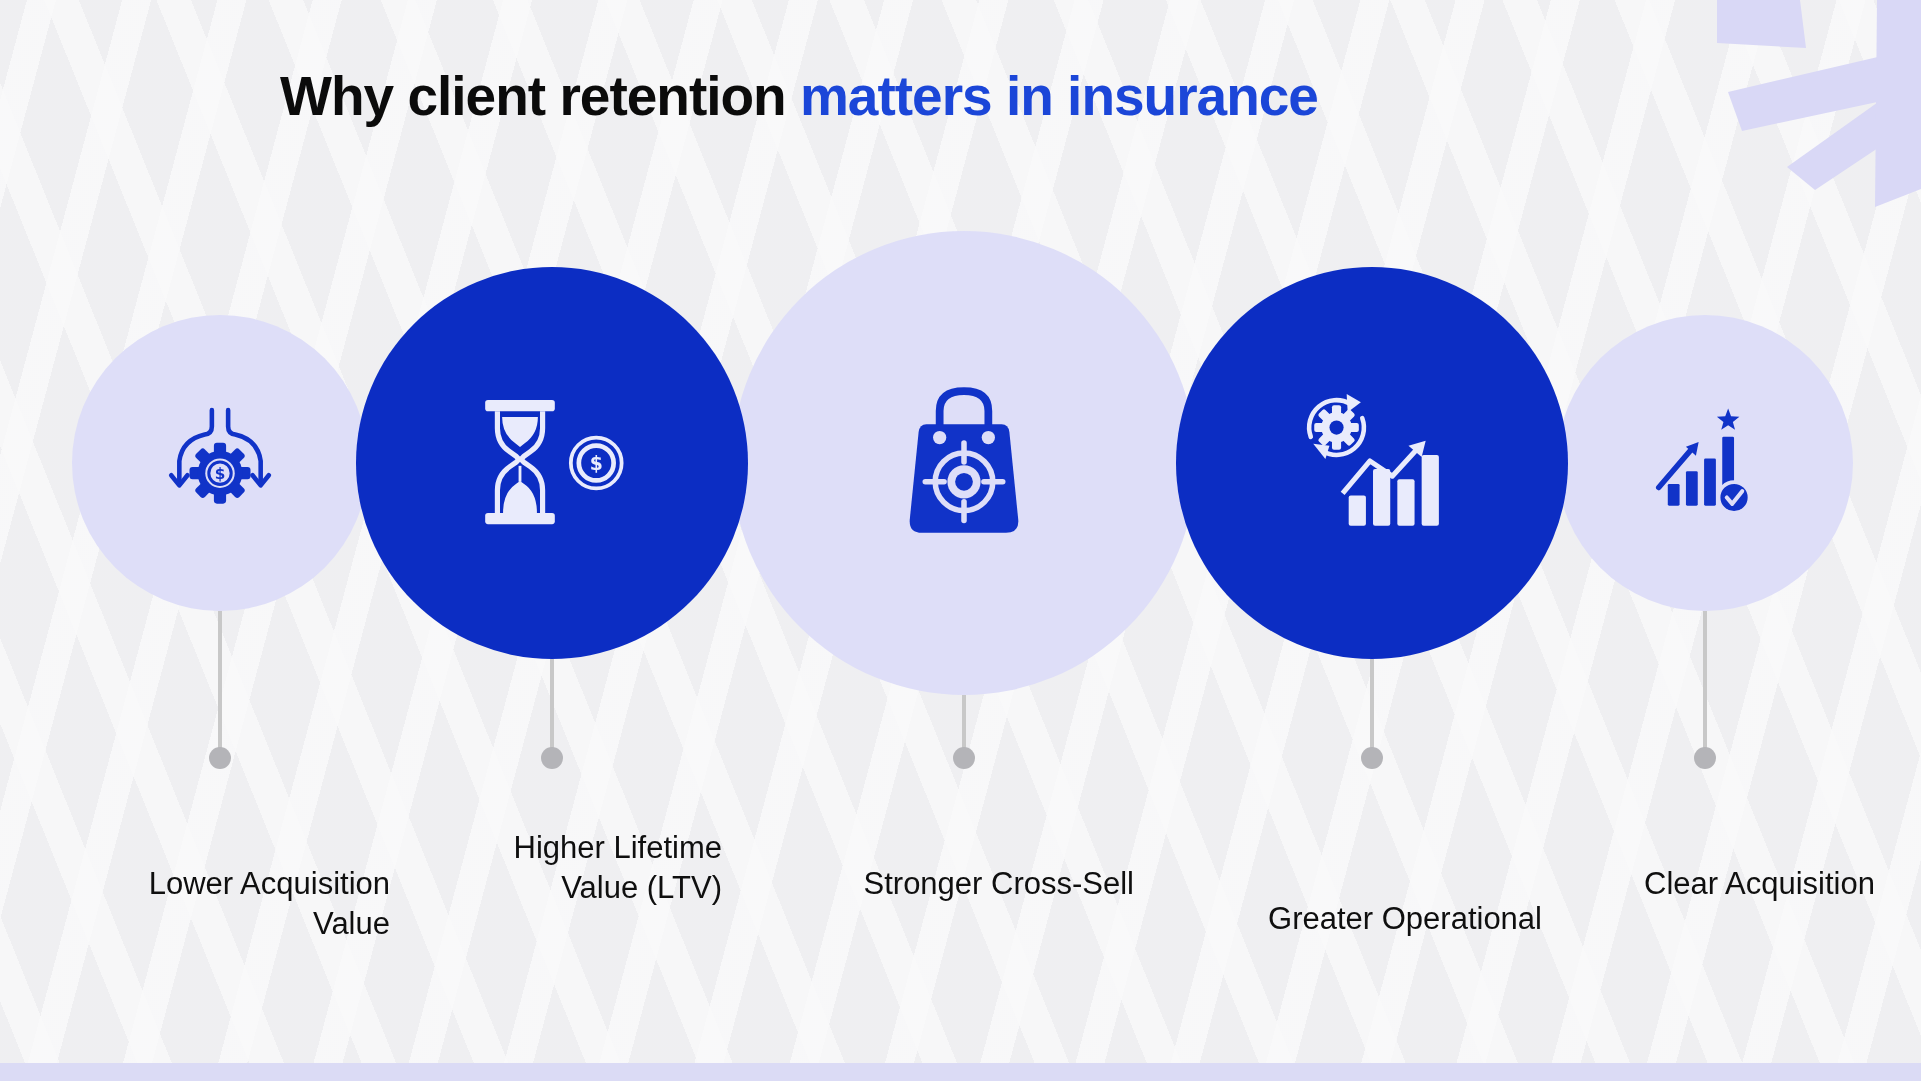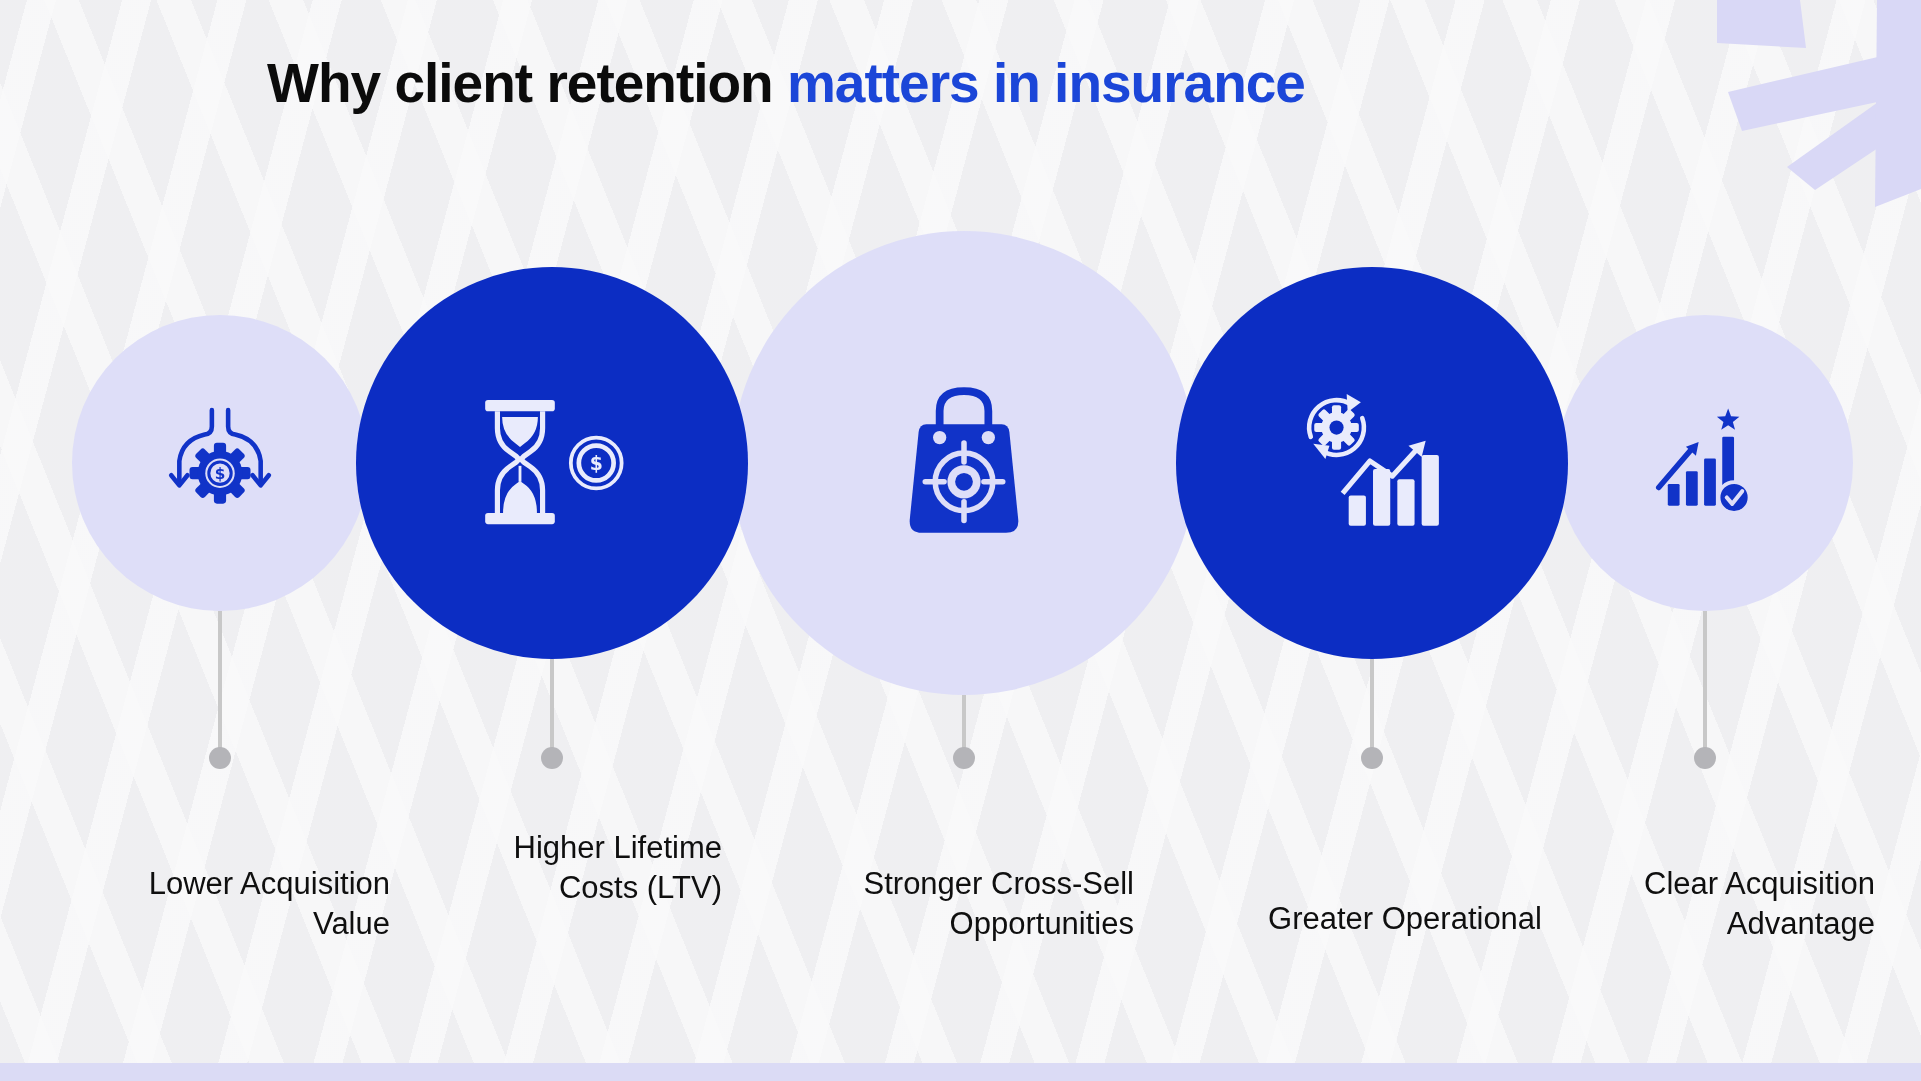--- a/index.html
+++ b/index.html
@@ -11,21 +11,21 @@
   .texture{
     position:absolute;inset:0;pointer-events:none;
     background-image:
       repeating-linear-gradient(105deg, rgba(255,255,255,0) 0 26px, rgba(255,255,255,.85) 26px 54px, rgba(255,255,255,0) 54px 92px),
       repeating-linear-gradient(68deg, rgba(228,228,233,.35) 0 30px, rgba(255,255,255,.65) 30px 62px, rgba(228,228,233,.35) 62px 104px);
     opacity:.55;
   }
   .corner-decor{position:absolute;top:0;right:0;}
   .title{
     position:absolute;left:783px;top:48px;transform:translateX(-50%);
-    margin:3px;font-size:55px;font-weight:700;letter-spacing:-1px;
+    margin:16px;font-size:55px;font-weight:700;letter-spacing:-1px;
     white-space:nowrap;color:#0b0b0b;z-index:5;
   }
   .title .accent{color:#1b46d8;}
   .circle{
     position:absolute;border-radius:50%;
     display:flex;align-items:center;justify-content:center;
   }
   .circle.light{background:#dedef8;z-index:1;}
   .circle.dark{background:#0c2dc3;z-index:2;}
   .stem{position:absolute;width:4px;background:#c8c8c8;z-index:0;}
@@ -104,21 +104,21 @@
         </g>
         <circle cx="132" cy="75" r="27" fill="none" stroke="#e9ebfc" stroke-width="4"></circle>
         <circle cx="132" cy="75" r="18.5" fill="none" stroke="#e9ebfc" stroke-width="5"></circle>
         <text x="132" y="82.5" text-anchor="middle" font-size="20" font-weight="bold" font-family="DejaVu Sans, sans-serif" fill="#e9ebfc">$</text>
       </svg>
     </div>
     <div class="stem" style="left:550px;top:659px;height:89px"></div>
     <div class="dot" style="left:541px;top:747px"></div>
     <div class="label" style="left:382px;top:828px;width:340px">
       <div>Higher Lifetime</div>
-      <div>Costs (LTV)</div>
+      <div>Value (LTV)</div>
     </div>
   </div>
 
   <div>
     <div class="circle light" style="left:732px;top:231px;width:464px;height:464px">
       <svg width="144" height="166" viewBox="0 0 130 150">
         <path d="M43 50 V28 Q43 10 65 10 Q87 10 87 28 V50" fill="none" stroke="#1133c8" stroke-width="7"></path>
         <path d="M31 40 H99 Q105 40 106 47 L114 126 Q115 138 103 138 H27 Q15 138 16 126 L24 47 Q25 40 31 40 Z" fill="#1133c8"></path>
         <circle cx="43" cy="52" r="6" fill="#dedef8"></circle>
         <circle cx="87" cy="52" r="6" fill="#dedef8"></circle>
@@ -130,21 +130,20 @@
           <path d="M83 92 H100"></path>
         </g>
         <circle cx="65" cy="92" r="15" fill="#dedef8"></circle>
         <circle cx="65" cy="92" r="8" fill="#1133c8"></circle>
       </svg>
     </div>
     <div class="stem" style="left:962px;top:695px;height:53px"></div>
     <div class="dot" style="left:953px;top:747px"></div>
     <div class="label" style="left:794px;top:864px;width:340px">
       <div>Stronger Cross-Sell</div>
-      <div>Opportunities</div>
     </div>
   </div>
 
   <div>
     <div class="circle dark" style="left:1176px;top:267px;width:392px;height:392px">
       <svg width="152" height="142" viewBox="0 0 150 140">
         <g transform="translate(40 35)" fill="#e9ebfc">
           <rect x="-4.5" y="-22" width="9" height="10" rx="2"></rect>
           <rect x="-4.5" y="-22" width="9" height="10" rx="2" transform="rotate(45)"></rect>
           <rect x="-4.5" y="-22" width="9" height="10" rx="2" transform="rotate(90)"></rect>
@@ -192,18 +191,17 @@
         </g>
         <path d="M14 92 L50 50" fill="none" stroke="#1133c8" stroke-width="6" stroke-linecap="round"></path>
         <circle cx="97" cy="103" r="17" fill="#1133c8" stroke="#dedef8" stroke-width="4"></circle>
         <path d="M89 103 L95 110 L106 96" fill="none" stroke="#dedef8" stroke-width="4.5" stroke-linecap="round" stroke-linejoin="round"></path>
       </svg>
     </div>
     <div class="stem" style="left:1703px;top:611px;height:137px"></div>
     <div class="dot" style="left:1694px;top:747px"></div>
     <div class="label" style="left:1535px;top:864px;width:340px">
       <div>Clear Acquisition</div>
-      <div>Advantage</div>
     </div>
   </div>
 
   <div class="bottom-strip"></div>
 </div>
 
 </body></html>

